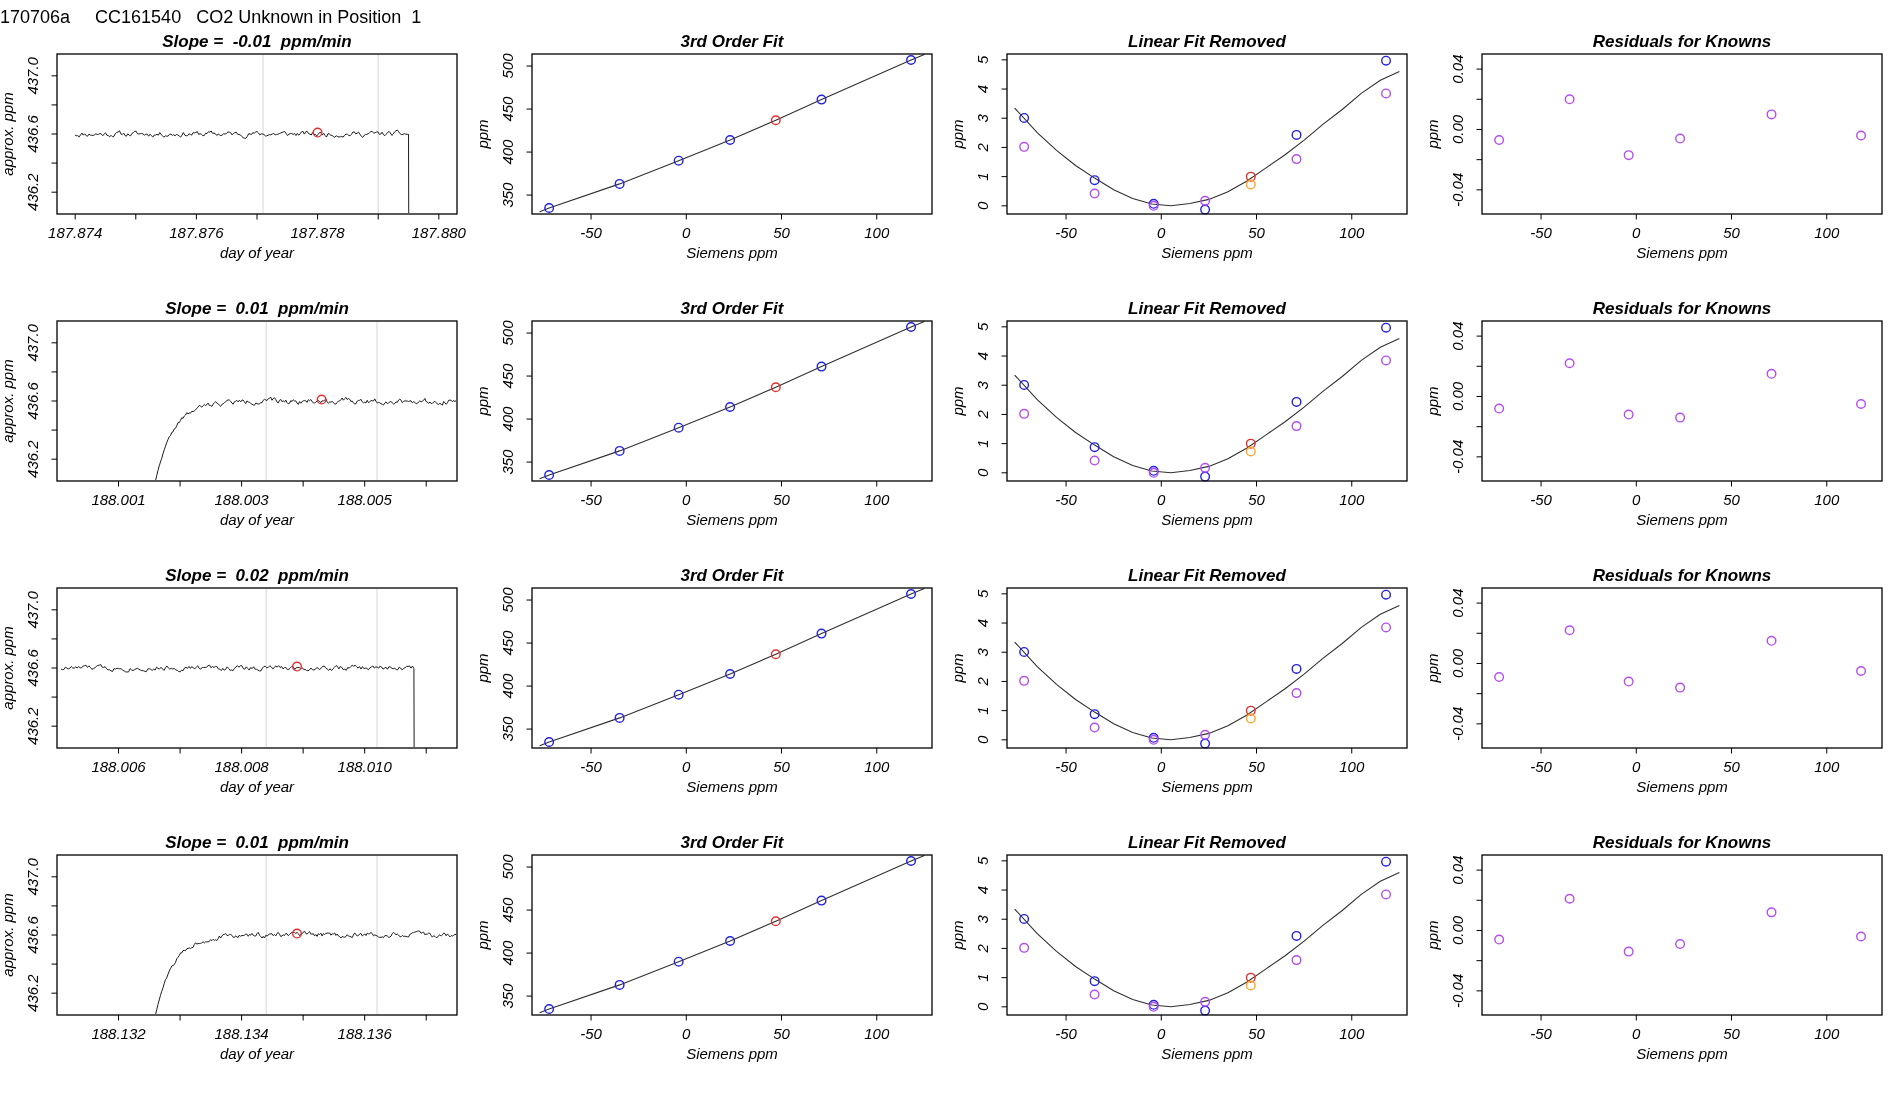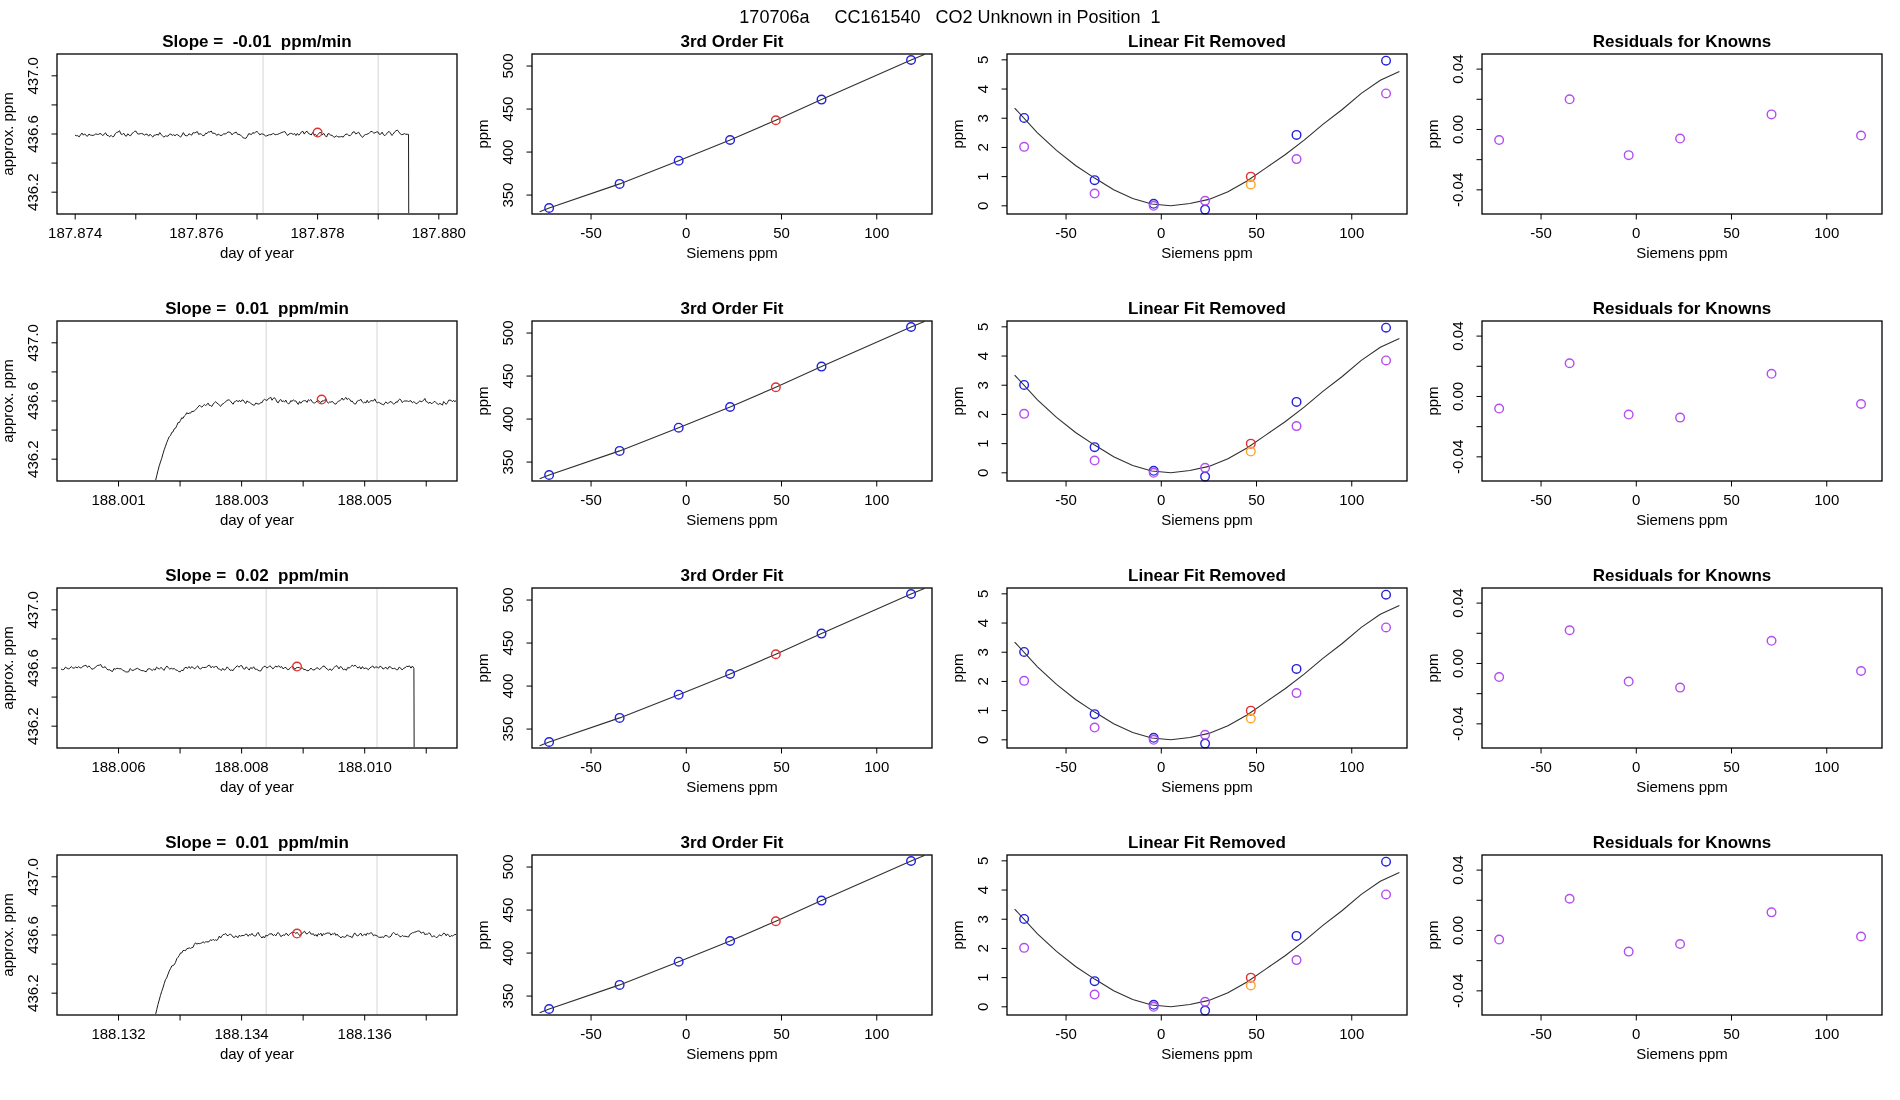--- a/index.html
+++ b/index.html
@@ -1,19 +1,19 @@
 <!DOCTYPE html>
 <html><head>
 <meta charset="utf-8">
 <style>
   html,body{margin:0;padding:0;background:#ffffff;}
   body{width:1900px;height:1100px;overflow:hidden;font-family:"Liberation Sans",sans-serif;}
-  .main-title{height:32px;line-height:34px;text-align:center;font-size:18px;color:#000;white-space:pre;}
+  .main-title{height:32px;line-height:34px;text-align:left;font-size:18px;color:#000;white-space:pre;}
   .grid{display:grid;grid-template-columns:repeat(4,475px);grid-auto-rows:267px;}
-  figure.panel{margin:0;padding:0;}
+  figure.panel{margin:0;padding:0;font-style:italic;}
   svg text{font-family:"Liberation Sans",sans-serif;fill:#000;}
 </style>
 </head>
 <body>
 
 <div class="page">
   <div class="main-title">170706a     CC161540   CO2 Unknown in Position  1</div>
   <div class="grid">
     <figure class="panel"><svg class="plot-svg" width="475" height="267" viewBox="0 0 475 267">
           <defs>

